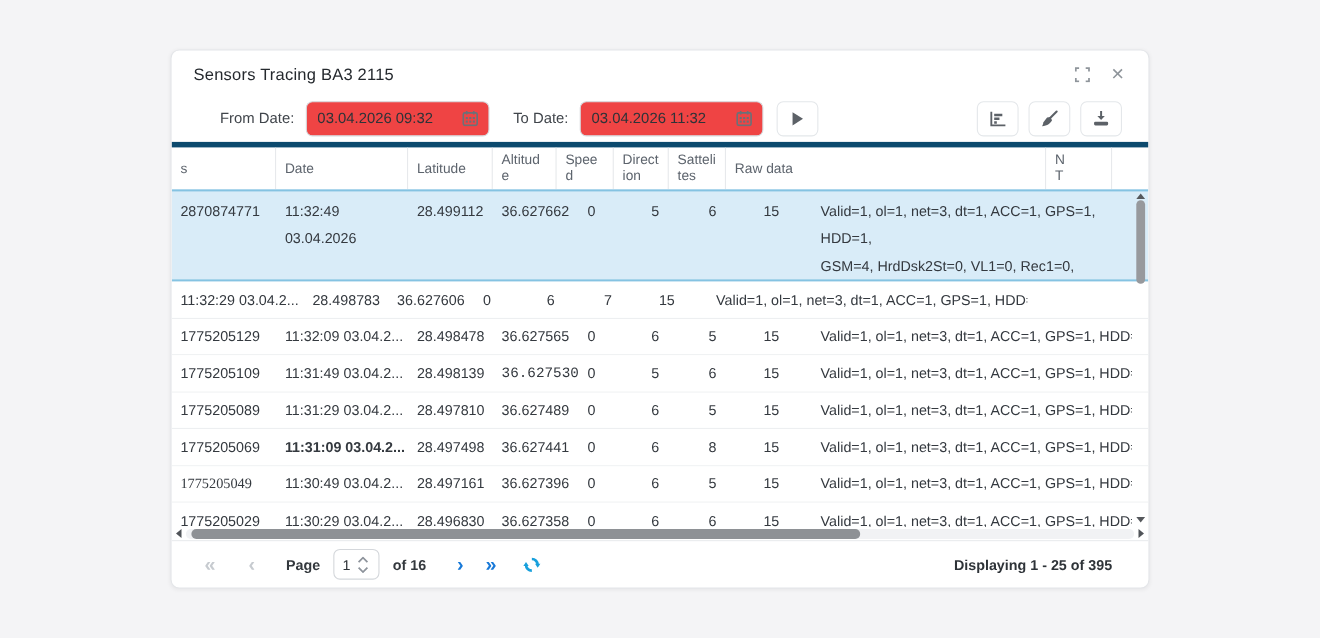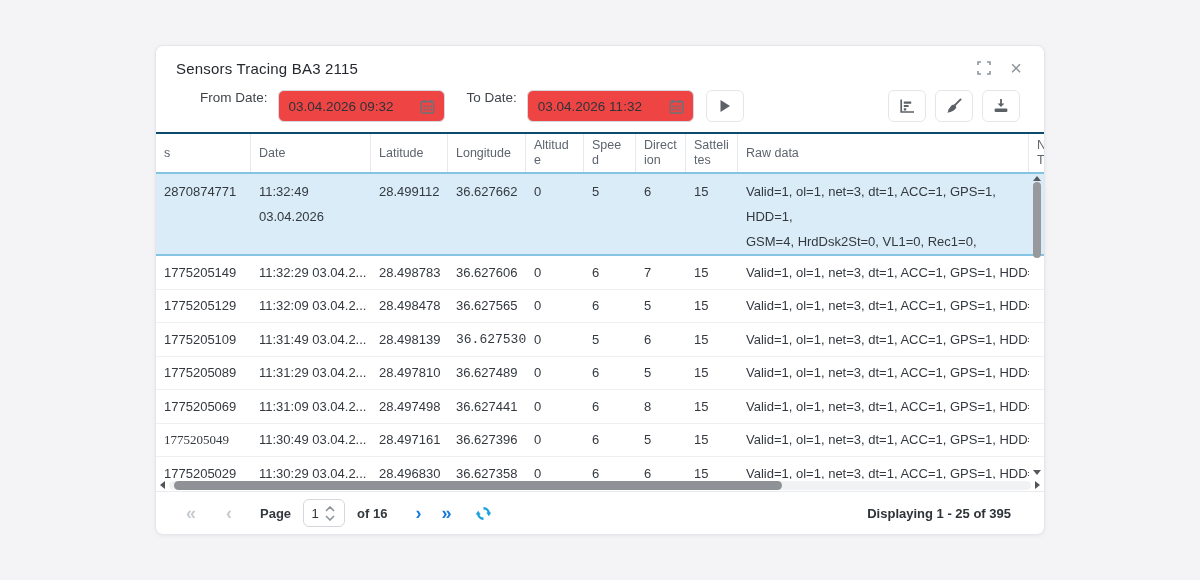--- a/index.html
+++ b/index.html
@@ -11,22 +11,22 @@
 
   
   .titlebar { height:44px; flex:0 0 44px; display:flex; align-items:center; padding:0 18px 0 20px; }
   .title { font-size:15px; font-weight:500; color:#25292e; letter-spacing:.2px; }
   .title-icons { margin-left:auto; display:flex; align-items:center; gap:12px; }
   .icon-btn-plain { background:none; border:none; cursor:pointer; display:flex; align-items:center; justify-content:center;
                     width:20px; height:20px; color:#8f959b; }
   .close-glyph { font-size:20px; line-height:1; color:#8f959b; }
 
   
-  .toolbar { height:44px; flex:0 0 44px; display:flex; padding:0 24px 4px 44px;
-             border-bottom:2px solid #0c4a6e; gap:8px; }
+  .toolbar { height:44px; flex:0 0 44px; display:flex; align-items:center; padding:0 24px 4px 44px;
+             border-bottom:5px solid #0c4a6e; gap:8px; }
   .tb-label { font-size:13.5px; color:#40454b; margin-right:2px; }
   .tb-label.second { margin-left:14px; }
   .dateinput { display:flex; align-items:center; width:167px; height:32px; border:1px solid #d6d9dd;
                border-radius:6px; background:#ef4444; padding:0 9px 0 10px; }
   .dateinput input { border:none; outline:none; flex:1; min-width:0; font-size:13.5px; color:#2e3338;
                      background:transparent; font-family:inherit; }
   .cal-btn { background:none; border:none; padding:0; margin-left:4px; cursor:pointer; display:flex; }
   .sq-btn { width:38px; height:32px; border:1px solid #e4e7ea; border-radius:6px; background:#fff;
             display:flex; align-items:center; justify-content:center; cursor:pointer; }
   .play-btn { margin-left:4px; }
@@ -174,21 +174,20 @@
         </span>
       </button>
     </span>
   </div>
 
   <div class="grid">
     <div class="thead">
         <div class="hcell" style="width: 95px;">s</div>
         <div class="hcell" style="width: 120px;">Date</div>
         <div class="hcell" style="width: 77px;">Latitude</div>
-        <div class="hcell" style="width: 78px;">Longitude</div>
         <div class="hcell" style="width: 58px;">Altitude</div>
         <div class="hcell" style="width: 52px;">Speed</div>
         <div class="hcell" style="width: 50px;">Direction</div>
         <div class="hcell" style="width: 52px;">Sattelites</div>
         <div class="hcell" style="width: 291px;">Raw data</div>
         <div class="hcell" style="width: 60px;">N
 T</div>
       </div>
     <div class="tbody">
       <div class="trow selected">
@@ -200,21 +199,20 @@
           <div class="cell" style="width: 58px;">0</div>
           <div class="cell" style="width: 52px;">5</div>
           <div class="cell" style="width: 50px;">6</div>
           <div class="cell" style="width: 52px;">15</div>
           <div class="cell" style="width: 291px;">Valid=1, ol=1, net=3, dt=1, ACC=1, GPS=1, HDD=1,
 GSM=4, HrdDsk2St=0, VL1=0, Rec1=0, VL2=0,
 Rec2=0, CAMFAIL=0, Mileage=114.60,</div>
           <div class="cell" style="width: 60px;"></div>
         </div>
         <div class="trow">
-          <div class="cell" style="width: 95px;">1775205149</div>
           <div class="cell" style="width: 120px;">11:32:29 03.04.2...</div>
           <div class="cell" style="width: 77px;">28.498783</div>
           <div class="cell" style="width: 78px;">36.627606</div>
           <div class="cell" style="width: 58px;">0</div>
           <div class="cell" style="width: 52px;">6</div>
           <div class="cell" style="width: 50px;">7</div>
           <div class="cell" style="width: 52px;">15</div>
           <div class="cell" style="width: 291px;">Valid=1, ol=1, net=3, dt=1, ACC=1, GPS=1, HDD=...</div>
           <div class="cell" style="width: 60px;"></div>
         </div>
@@ -249,21 +247,21 @@
           <div class="cell" style="width: 78px;">36.627489</div>
           <div class="cell" style="width: 58px;">0</div>
           <div class="cell" style="width: 52px;">6</div>
           <div class="cell" style="width: 50px;">5</div>
           <div class="cell" style="width: 52px;">15</div>
           <div class="cell" style="width: 291px;">Valid=1, ol=1, net=3, dt=1, ACC=1, GPS=1, HDD=...</div>
           <div class="cell" style="width: 60px;"></div>
         </div>
         <div class="trow">
           <div class="cell" style="width: 95px;">1775205069</div>
-          <div class="cell" style="width: 120px;">11:31:09 03.04.2...</div>
+          <div class="cell" style="width: 120px; font-weight: bold;">11:31:09 03.04.2...</div>
           <div class="cell" style="width: 77px;">28.497498</div>
           <div class="cell" style="width: 78px;">36.627441</div>
           <div class="cell" style="width: 58px;">0</div>
           <div class="cell" style="width: 52px;">6</div>
           <div class="cell" style="width: 50px;">8</div>
           <div class="cell" style="width: 52px;">15</div>
           <div class="cell" style="width: 291px;">Valid=1, ol=1, net=3, dt=1, ACC=1, GPS=1, HDD=...</div>
           <div class="cell" style="width: 60px;"></div>
         </div>
         <div class="trow">

